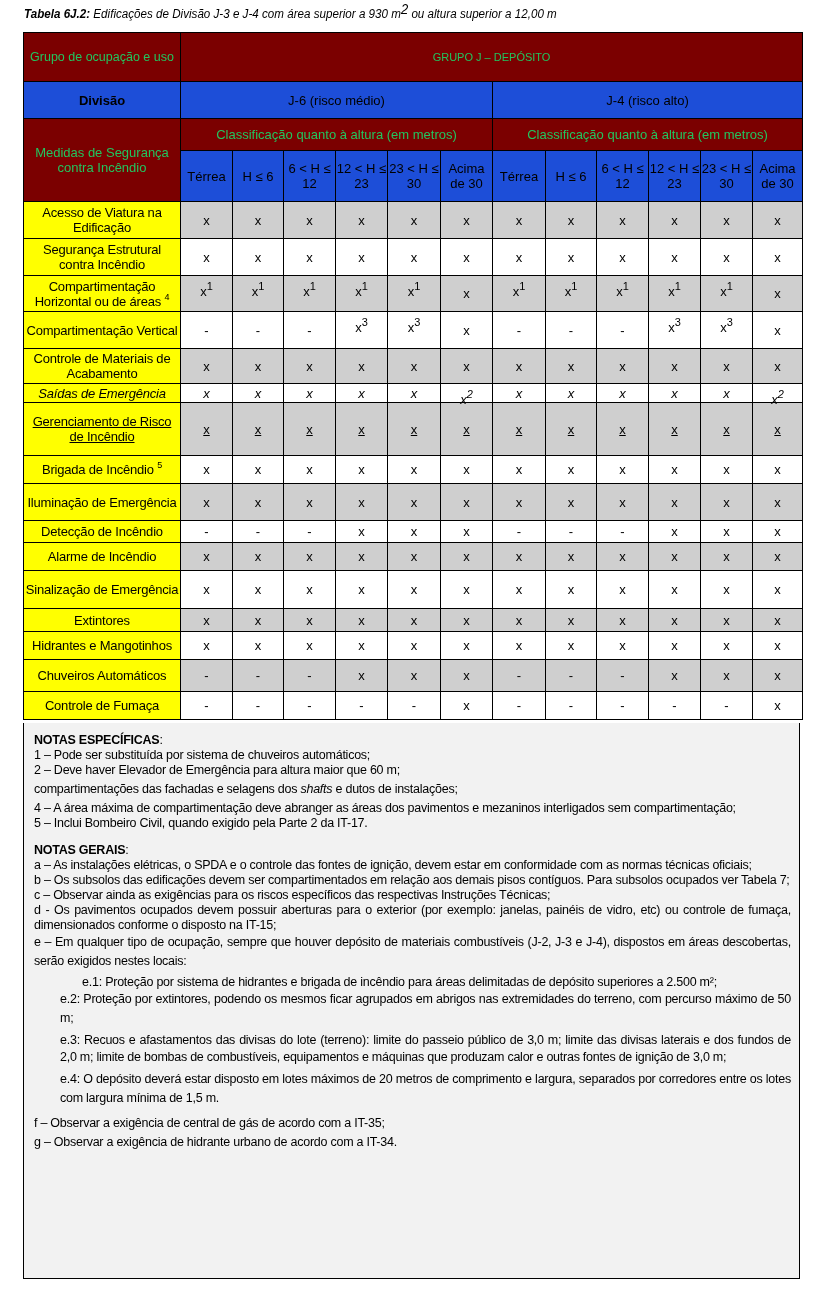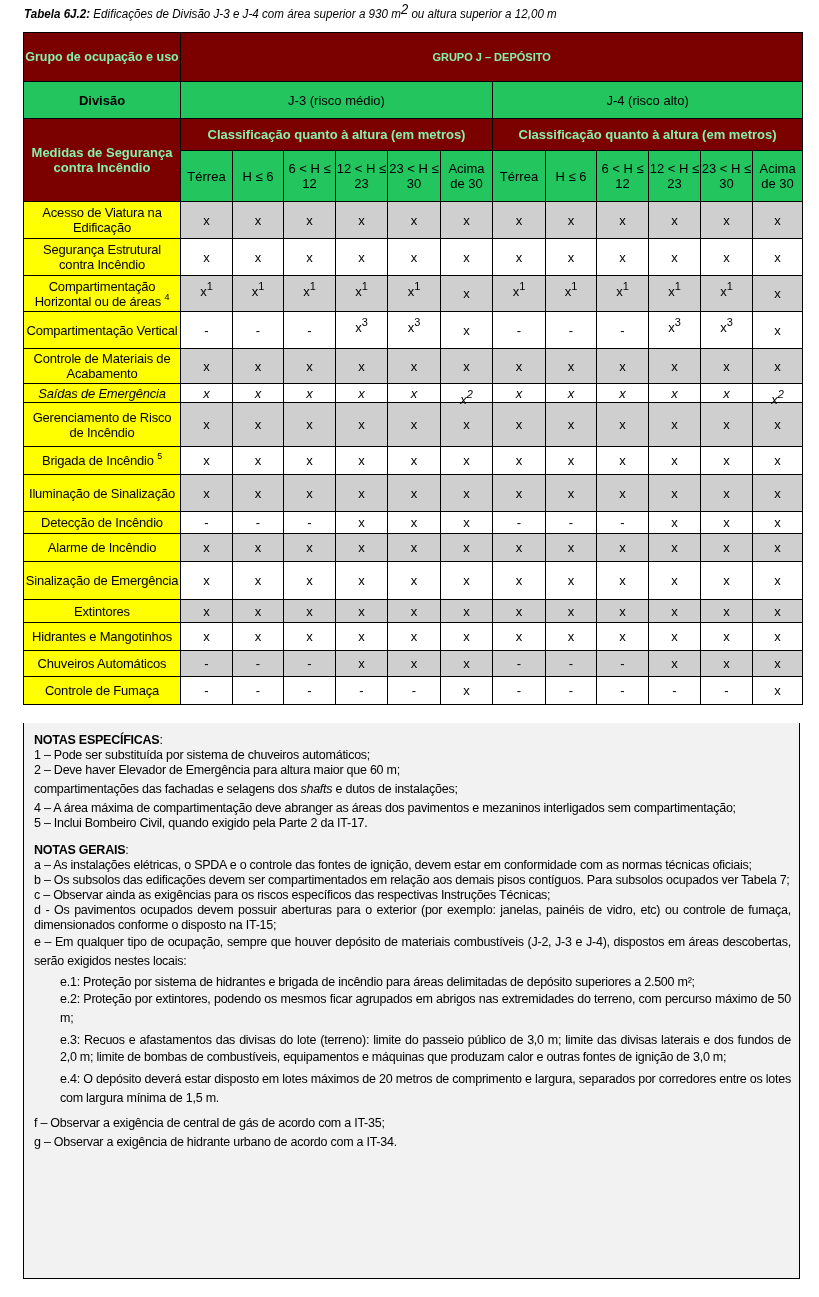--- a/index.html
+++ b/index.html
@@ -2,22 +2,22 @@
 <html><head>
 <meta charset="utf-8">
 <style>
   html, body { margin: 0; padding: 0; background: #ffffff; }
   body { width: 819px; height: 1297px; position: relative; font-family: "Liberation Sans", sans-serif; color: #000; overflow: hidden; }
   .title { position: absolute; left: 24px; top: 7px; font-size: 12.5px; font-style: italic; white-space: nowrap; transform: scaleX(0.93); transform-origin: left top; }
   .title b { font-weight: bold; }
   .title sup { font-size: 14px; font-style: italic; vertical-align: 4px; line-height: 0; }
   table.main { position: absolute; left: 23px; top: 32px; width: 779px; border-collapse: collapse; table-layout: fixed; }
   table.main td { border: 1px solid #000; text-align: center; vertical-align: middle; padding: 0; line-height: 15px; font-size: 13px; }
-  .hdr-dark { background: #7b0000; color: #86efac; font-weight: bold; }
-  .hdr-yel { background: #22c55e; color: #000; }
+  .hdr-dark { background: #7b0000; color: #22c55e; font-weight: normal; }
+  .hdr-yel { background: #1d4ed8; color: #000; }
   .lbl { background: #ffff00; font-size: 12.5px; line-height: 14px; letter-spacing: -0.2px; }
   .g { background: #cfcfcf; }
   .w { background: #ffffff; }
   td.v { vertical-align: bottom; padding-bottom: 3px; font-size: 14.5px; }
   td.vm { vertical-align: middle; font-size: 14.5px; }
   .sup { font-size: 11px; vertical-align: 6px; line-height: 0; }
   .sub2 { position: relative; top: 5px; }
   .notes { position: absolute; left: 23px; top: 723px; width: 777px; height: 556px; background: #f2f2f2; border-left: 1px solid #000; border-right: 1px solid #000; border-bottom: 1px solid #000; font-size: 12.5px; line-height: 15px; box-sizing: border-box; padding: 10px 0 0 10px; letter-spacing: -0.25px; }
   .notes p { margin: 0; }
   .notes .h { font-weight: bold; }
@@ -48,21 +48,21 @@
       <col style="width:52px">
       <col style="width:50px">
   </colgroup>
   <tbody id="thead-rows">
     <tr style="height:49px">
       <td class="hdr-dark" style="font-size:12.5px;line-height:14px">Grupo de ocupação e uso</td>
       <td class="hdr-dark" colspan="12" style="font-size:11px">GRUPO J – DEPÓSITO</td>
     </tr>
     <tr style="height:37px">
       <td class="hdr-yel" style="font-weight:bold;font-size:13px">Divisão</td>
-      <td class="hdr-yel" colspan="6" style="font-size:13px">J-3 (risco médio)</td>
+      <td class="hdr-yel" colspan="6" style="font-size:13px">J-6 (risco médio)</td>
       <td class="hdr-yel" colspan="6" style="font-size:13px">J-4 (risco alto)</td>
     </tr>
     <tr style="height:32px">
       <td class="hdr-dark" rowspan="2" style="font-size:13px">Medidas de Segurança contra Incêndio</td>
       <td class="hdr-dark" colspan="6" style="font-size:13px">Classificação quanto à altura (em metros)</td>
       <td class="hdr-dark" colspan="6" style="font-size:13px">Classificação quanto à altura (em metros)</td>
     </tr>
     <tr style="height:51px" id="height-cols-row">
         <td class="hdr-yel" style="font-size: 13px;">Térrea</td>
         <td class="hdr-yel" style="font-size: 13px;">H ≤ 6</td>
@@ -162,21 +162,21 @@
         <td class="w v"><span>x</span></td>
         <td class="w v"><span>x</span></td>
         <td class="w v" style="vertical-align: bottom; padding-bottom: 0px;"><span class="sub2"><span>x</span><span class="sup">2</span></span></td>
         <td class="w v"><span>x</span></td>
         <td class="w v"><span>x</span></td>
         <td class="w v"><span>x</span></td>
         <td class="w v"><span>x</span></td>
         <td class="w v"><span>x</span></td>
         <td class="w v" style="vertical-align: bottom; padding-bottom: 0px;"><span class="sub2"><span>x</span><span class="sup">2</span></span></td>
       </tr>
-      <tr style="height: 44px;">
+      <tr style="height: 53px; text-decoration: underline;">
         <td class="lbl"><span>Gerenciamento de Risco de Incêndio</span></td>
         <td class="g vm"><span>x</span></td>
         <td class="g vm"><span>x</span></td>
         <td class="g vm"><span>x</span></td>
         <td class="g vm"><span>x</span></td>
         <td class="g vm"><span>x</span></td>
         <td class="g vm"><span>x</span></td>
         <td class="g vm"><span>x</span></td>
         <td class="g vm"><span>x</span></td>
         <td class="g vm"><span>x</span></td>
@@ -193,21 +193,21 @@
         <td class="w vm"><span>x</span></td>
         <td class="w vm"><span>x</span></td>
         <td class="w vm"><span>x</span></td>
         <td class="w vm"><span>x</span></td>
         <td class="w vm"><span>x</span></td>
         <td class="w vm"><span>x</span></td>
         <td class="w vm"><span>x</span></td>
         <td class="w vm"><span>x</span></td>
       </tr>
       <tr style="height: 37px;">
-        <td class="lbl"><span>Iluminação de Sinalização</span></td>
+        <td class="lbl"><span>Iluminação de Emergência</span></td>
         <td class="g v"><span>x</span></td>
         <td class="g v"><span>x</span></td>
         <td class="g v"><span>x</span></td>
         <td class="g v"><span>x</span></td>
         <td class="g v"><span>x</span></td>
         <td class="g v"><span>x</span></td>
         <td class="g v"><span>x</span></td>
         <td class="g v"><span>x</span></td>
         <td class="g v"><span>x</span></td>
         <td class="g v"><span>x</span></td>
@@ -282,21 +282,21 @@
         <td class="w vm"><span>x</span></td>
         <td class="w vm"><span>x</span></td>
         <td class="w vm"><span>x</span></td>
         <td class="w vm"><span>x</span></td>
         <td class="w vm"><span>x</span></td>
         <td class="w vm"><span>x</span></td>
         <td class="w vm"><span>x</span></td>
         <td class="w vm"><span>x</span></td>
         <td class="w vm"><span>x</span></td>
       </tr>
-      <tr style="height: 26px; padding-left: 20px;">
+      <tr style="height: 32px; padding-left: 20px;">
         <td class="lbl"><span>Chuveiros Automáticos</span></td>
         <td class="g v"><span>-</span></td>
         <td class="g v"><span>-</span></td>
         <td class="g v"><span>-</span></td>
         <td class="g v"><span>x</span></td>
         <td class="g v"><span>x</span></td>
         <td class="g v"><span>x</span></td>
         <td class="g v"><span>-</span></td>
         <td class="g v"><span>-</span></td>
         <td class="g v"><span>-</span></td>
@@ -329,19 +329,19 @@
   <p class="gap4" id="note3b">compartimentações das fachadas e selagens dos <i>shafts</i> e dutos de instalações;</p>
   <p class="gap4" style="padding-right:40px">4 – A área máxima de compartimentação deve abranger as áreas dos pavimentos e mezaninos interligados sem compartimentação;</p>
   <p>5 – Inclui Bombeiro Civil, quando exigido pela Parte 2 da IT-17.</p>
 
   <p class="gap12"><span class="h">NOTAS GERAIS</span>:</p>
   <p class="just">a – As instalações elétricas, o SPDA e o controle das fontes de ignição, devem estar em conformidade com as normas técnicas oficiais;</p>
   <p class="just">b – Os subsolos das edificações devem ser compartimentados em relação aos demais pisos contíguos. Para subsolos ocupados ver Tabela 7;</p>
   <p class="just">c – Observar ainda as exigências para os riscos específicos das respectivas Instruções Técnicas;</p>
   <p class="just">d - Os pavimentos ocupados devem possuir aberturas para o exterior (por exemplo: janelas, painéis de vidro, etc) ou controle de fumaça, dimensionados conforme o disposto na IT-15;</p>
   <p class="just" style="line-height:19px">e – Em qualquer tipo de ocupação, sempre que houver depósito de materiais combustíveis (J-2, J-3 e J-4), dispostos em áreas descobertas, serão exigidos nestes locais:</p>
-  <p class="ind gap4" style="padding-right:60px;text-align:left">e.1: Proteção por sistema de hidrantes e brigada de incêndio para áreas delimitadas de depósito superiores a 2.500 m²;</p>
+  <p class="ind gap4" style="padding-right:60px;text-align:center">e.1: Proteção por sistema de hidrantes e brigada de incêndio para áreas delimitadas de depósito superiores a 2.500 m²;</p>
   <p class="ind" style="line-height:19px">e.2: Proteção por extintores, podendo os mesmos ficar agrupados em abrigos nas extremidades do terreno, com percurso máximo de 50 m;</p>
   <p class="ind gap4" style="line-height:17px">e.3:  Recuos e afastamentos das divisas do lote (terreno): limite do passeio público de 3,0 m; limite das divisas laterais e dos fundos de 2,0 m; limite de bombas de combustíveis, equipamentos e máquinas que produzam calor e outras fontes de ignição de 3,0 m;</p>
   <p class="ind gap4" style="line-height:19px">e.4: O depósito deverá estar disposto em lotes máximos de 20 metros de comprimento e largura, separados por corredores entre os lotes com largura mínima de 1,5 m.</p>
   <p class="gap6" style="line-height:19px">f – Observar a exigência de central de gás de acordo com a IT-35;</p>
   <p style="line-height:19px">g – Observar a exigência de hidrante urbano de acordo com a IT-34.</p>
 </div>
 
 </body></html>

